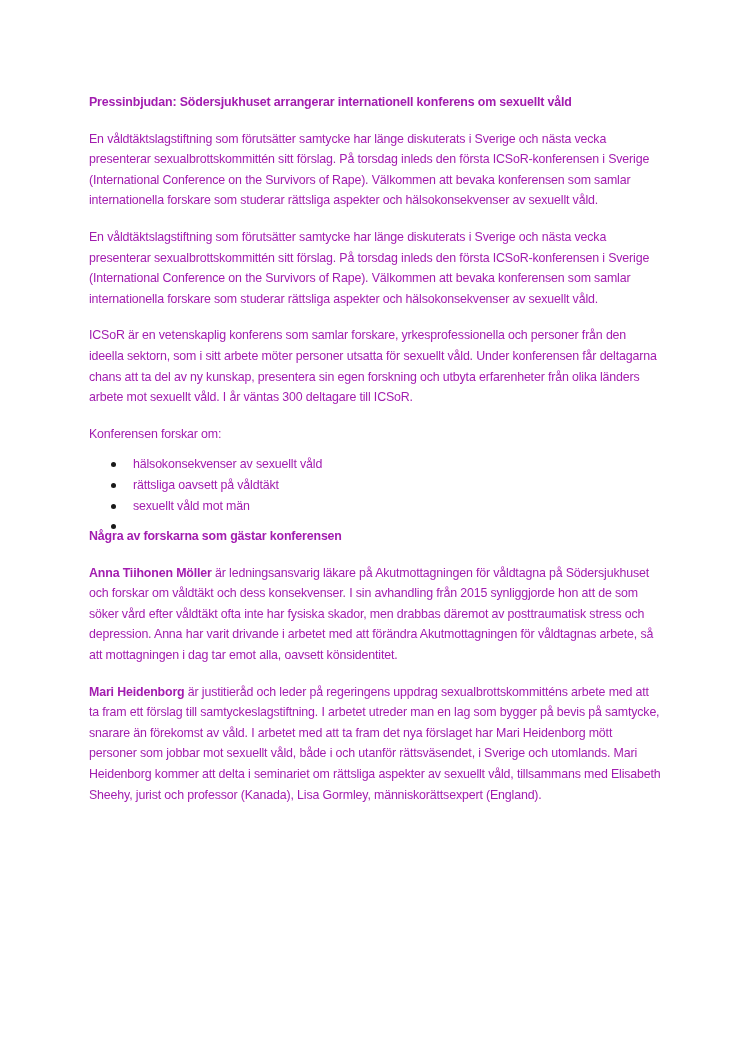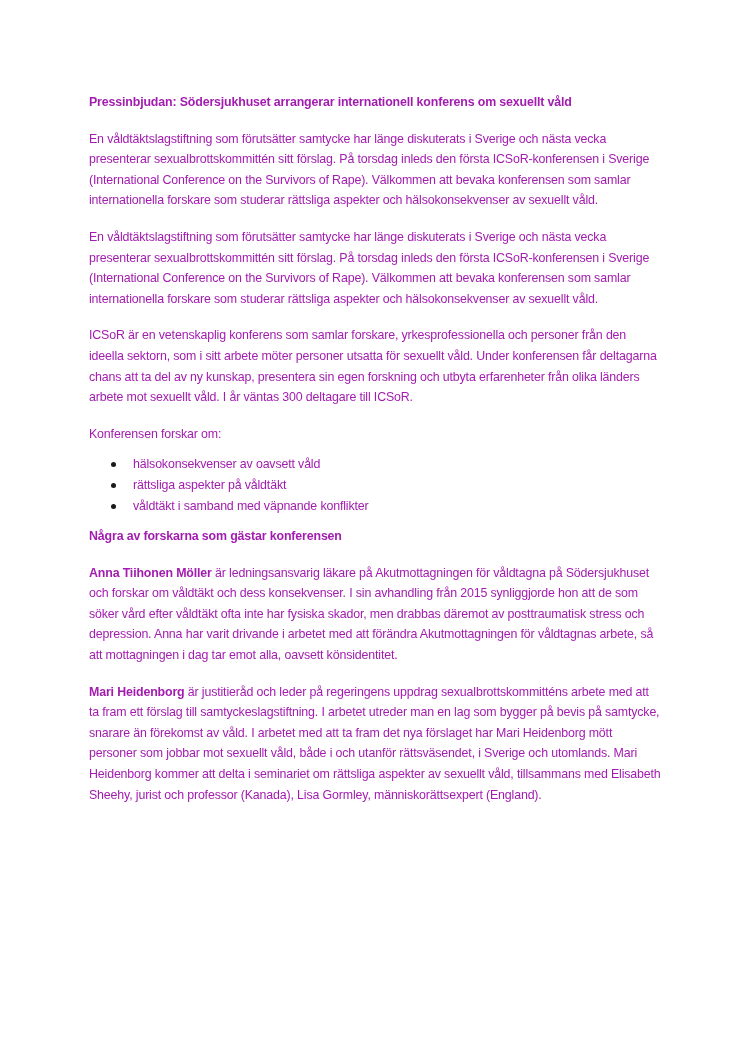--- a/index.html
+++ b/index.html
@@ -26,23 +26,24 @@
 
 <div class="page">
   <p class="title">Pressinbjudan: Södersjukhuset arrangerar internationell konferens om sexuellt våld</p>
 
   <p>En våldtäktslagstiftning som förutsätter samtycke har länge diskuterats i Sverige och nästa vecka presenterar sexualbrottskommittén sitt förslag. På torsdag inleds den första ICSoR-konferensen i Sverige (International Conference on the Survivors of Rape). Välkommen att bevaka konferensen som samlar internationella forskare som studerar rättsliga aspekter och hälsokonsekvenser av sexuellt våld.</p>
   <p>En våldtäktslagstiftning som förutsätter samtycke har länge diskuterats i Sverige och nästa vecka presenterar sexualbrottskommittén sitt förslag. På torsdag inleds den första ICSoR-konferensen i Sverige (International Conference on the Survivors of Rape). Välkommen att bevaka konferensen som samlar internationella forskare som studerar rättsliga aspekter och hälsokonsekvenser av sexuellt våld.</p>
   <p>ICSoR är en vetenskaplig konferens som samlar forskare, yrkesprofessionella och personer från den ideella sektorn, som i sitt arbete möter personer utsatta för sexuellt våld. Under konferensen får deltagarna chans att ta del av ny kunskap, presentera sin egen forskning och utbyta erfarenheter från olika länders arbete mot sexuellt våld. I år väntas 300 deltagare till ICSoR.</p>
 
   <p>Konferensen forskar om:</p>
   <ul class="topics">
-    <li><span class="bullet"></span><span>hälsokonsekvenser av oavsett våld</span></li>
-    <li><span class="bullet"></span><span>rättsliga aspekter på våldtäkt</span></li>
-    <li><span class="bullet"></span><span>våldtäkt i samband med väpnande konflikter</span></li>
+    <li><span class="bullet"></span><span>hälsokonsekvenser av sexuellt våld</span></li>
+    <li><span class="bullet"></span><span>rättsliga oavsett på våldtäkt</span></li>
+    <li><span class="bullet"></span><span>sexuellt våld mot män</span></li>
+    <li><span class="bullet"></span></li>
   </ul>
 
 
   <p class="subheading">Några av forskarna som gästar konferensen</p>
 
   <p><span class="name">Anna Tiihonen Möller</span><span> är ledningsansvarig läkare på Akutmottagningen för våldtagna på Södersjukhuset och forskar om våldtäkt och dess konsekvenser. I sin avhandling från 2015 synliggjorde hon att de som söker vård efter våldtäkt ofta inte har fysiska skador, men drabbas däremot av posttraumatisk stress och depression. Anna har varit drivande i arbetet med att förändra Akutmottagningen för våldtagnas arbete, så att mottagningen i dag tar emot alla, oavsett könsidentitet.</span></p>
 
   <p><span class="name">Mari Heidenborg</span><span> är justitieråd och leder på regeringens uppdrag sexualbrottskommitténs arbete med att ta fram ett förslag till samtyckeslagstiftning. I arbetet utreder man en lag som bygger på bevis på samtycke, snarare än förekomst av våld. I arbetet med att ta fram det nya förslaget har Mari Heidenborg mött personer som jobbar mot sexuellt våld, både i och utanför rättsväsendet, i Sverige och utomlands. Mari Heidenborg kommer att delta i seminariet om rättsliga aspekter av sexuellt våld, tillsammans med Elisabeth Sheehy, jurist och professor (Kanada), Lisa Gormley, människorättsexpert (England).</span></p>
 </div>
 

